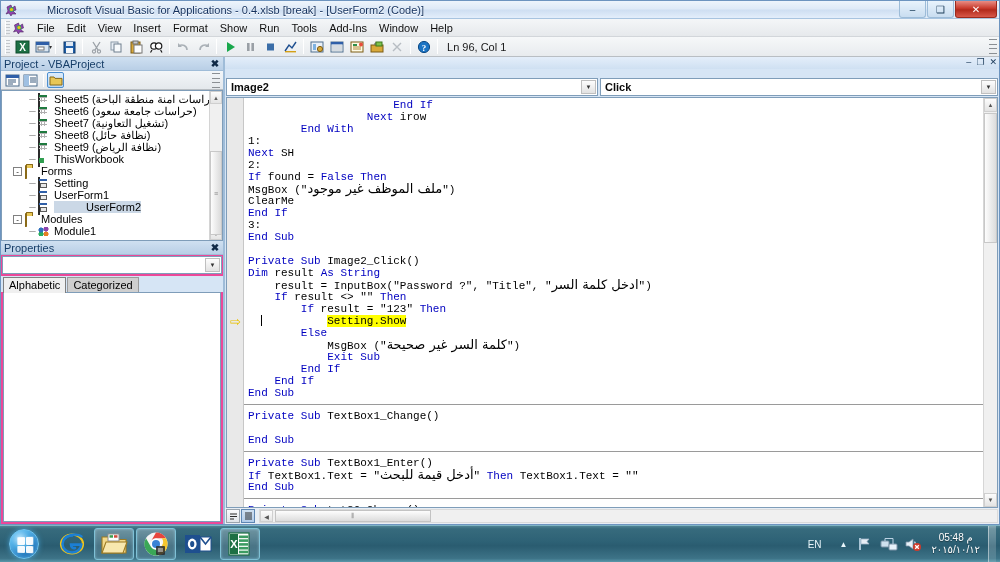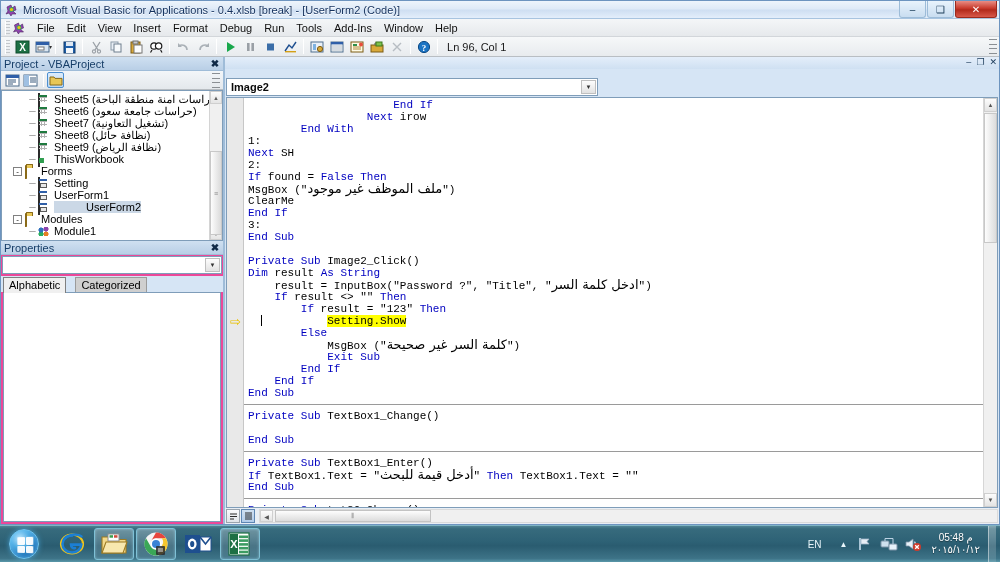--- a/index.html
+++ b/index.html
@@ -27,20 +27,21 @@
 
   
   #titlebar {
     height: 18px;
     background: linear-gradient(to bottom, #eef5fc 0%, #dfeaf7 45%, #cfdff2 55%, #e3eefb 100%);
     border-bottom: 1px solid #a8c4e0;
     display: flex;
     align-items: center;
     padding-left: 4px;
     position: relative;
+    gap: 24px;
   }
   #titlebar .app-icon {
     width: 14px; height: 14px;
     margin-right: 4px;
     position: relative;
     flex: 0 0 auto;
   }
   #titlebar .title-text {
     font-size: 11px;
     color: #15325e;
@@ -302,21 +303,21 @@
     display:flex; align-items:flex-end;
     padding-left:2px;
     background:#d6e5f5;
   }
   .ptab {
     font-size: 11px;
     padding: 1px 5px 1px 5px;
     border:1px solid #9b9b9b;
     border-bottom:none;
     background:#cfcfcf;
-    margin-right:9px;
+    margin-right:1px;
     cursor:pointer;
     color:#000;
   }
   .ptab.active { background:#f0f0f0; border-color:#7f7f7f; position:relative; top:1px; padding-bottom:2px;}
   #props-grid {
     flex:1;
     margin:0 2px 2px 2px;
     background:#ffffff;
     border:1px solid #7f9db9;
   }
@@ -552,21 +553,21 @@
         <path d="M2 4 L6 2 L7 5 L10 3 L11 7 L8 8 L11 11 L7 11 L6 13 L4 10 L1 11 L3 8 Z" fill="#8e44ad" stroke="#4b2160" stroke-width=".6"></path>
         <path d="M4 5 L8 4 L9 8 L5 9 Z" fill="#27ae60"></path>
         <circle cx="6.5" cy="6.5" r="1.6" fill="#f1c40f"></circle>
       </svg>
     </span>
     <span class="menu-item">File</span>
     <span class="menu-item">Edit</span>
     <span class="menu-item">View</span>
     <span class="menu-item">Insert</span>
     <span class="menu-item">Format</span>
-    <span class="menu-item">Debug</span>
+    <span class="menu-item">Show</span>
     <span class="menu-item">Run</span>
     <span class="menu-item">Tools</span>
     <span class="menu-item">Add-Ins</span>
     <span class="menu-item">Window</span>
     <span class="menu-item">Help</span>
   </div>
 
   <div id="toolbar">
     <span class="gripper"></span>
 
@@ -863,20 +864,24 @@
         <span class="cbtns">
           <span>–</span>
           <span>❐</span>
           <span>✕</span>
         </span>
       </div>
 
       <div id="code-combos">
         <div class="combo" id="combo-obj">
           <span>Image2</span>
+          <span class="drop">▼</span>
+        </div>
+        <div class="combo" id="combo-proc">
+          <span>Click</span>
           <span class="drop">▼</span>
         </div>
       </div>
 
       <div id="code-area-wrap">
         <div id="code-margin">
           <span class="margin-arrow" id="exec-marker" style="top: 217px;">⇨</span>
         </div>
         <div id="code-text"><div class="cl">                      <span class="kw">End If</span></div><div class="cl">                  <span class="kw">Next</span> irow</div><div class="cl">        <span class="kw">End With</span></div><div class="cl">1:</div><div class="cl"><span class="kw">Next</span> SH</div><div class="cl">2:</div><div class="cl"><span class="kw">If</span> found = <span class="kw">False</span> <span class="kw">Then</span></div><div class="cl">MsgBox ("<span class="ar">ملف الموظف غير موجود</span>")</div><div class="cl">ClearMe</div><div class="cl"><span class="kw">End If</span></div><div class="cl">3:</div><div class="cl"><span class="kw">End Sub</span></div><div class="cl">&nbsp;</div><div class="cl"><span class="kw">Private Sub</span> Image2_Click()</div><div class="cl"><span class="kw">Dim</span> result <span class="kw">As String</span></div><div class="cl">    result = InputBox("Password ?", "Title", "<span class="ar">ادخل كلمة السر</span>")</div><div class="cl">    <span class="kw">If</span> result &lt;&gt; "" <span class="kw">Then</span></div><div class="cl">        <span class="kw">If</span> result = "123" <span class="kw">Then</span></div><div class="cl">  <span class="caret"></span>          <span class="hl">Setting.Show</span></div><div class="cl">        <span class="kw">Else</span></div><div class="cl">            MsgBox ("<span class="ar">كلمة السر غير صحيحة</span>")</div><div class="cl">            <span class="kw">Exit Sub</span></div><div class="cl">        <span class="kw">End If</span></div><div class="cl">    <span class="kw">End If</span></div><div class="cl"><span class="kw">End Sub</span></div><div class="sep-line"></div><div class="cl"><span class="kw">Private Sub</span> TextBox1_Change()</div><div class="cl">&nbsp;</div><div class="cl"><span class="kw">End Sub</span></div><div class="sep-line"></div><div class="cl"><span class="kw">Private Sub</span> TextBox1_Enter()</div><div class="cl"><span class="kw">If</span> TextBox1.Text = "<span class="ar">أدخل قيمة للبحث</span>" <span class="kw">Then</span> TextBox1.Text = ""</div><div class="cl"><span class="kw">End Sub</span></div><div class="sep-line"></div><div class="cl"><span class="kw">Private Sub</span> txt20_Change()</div></div>
         <div id="code-vscroll">

